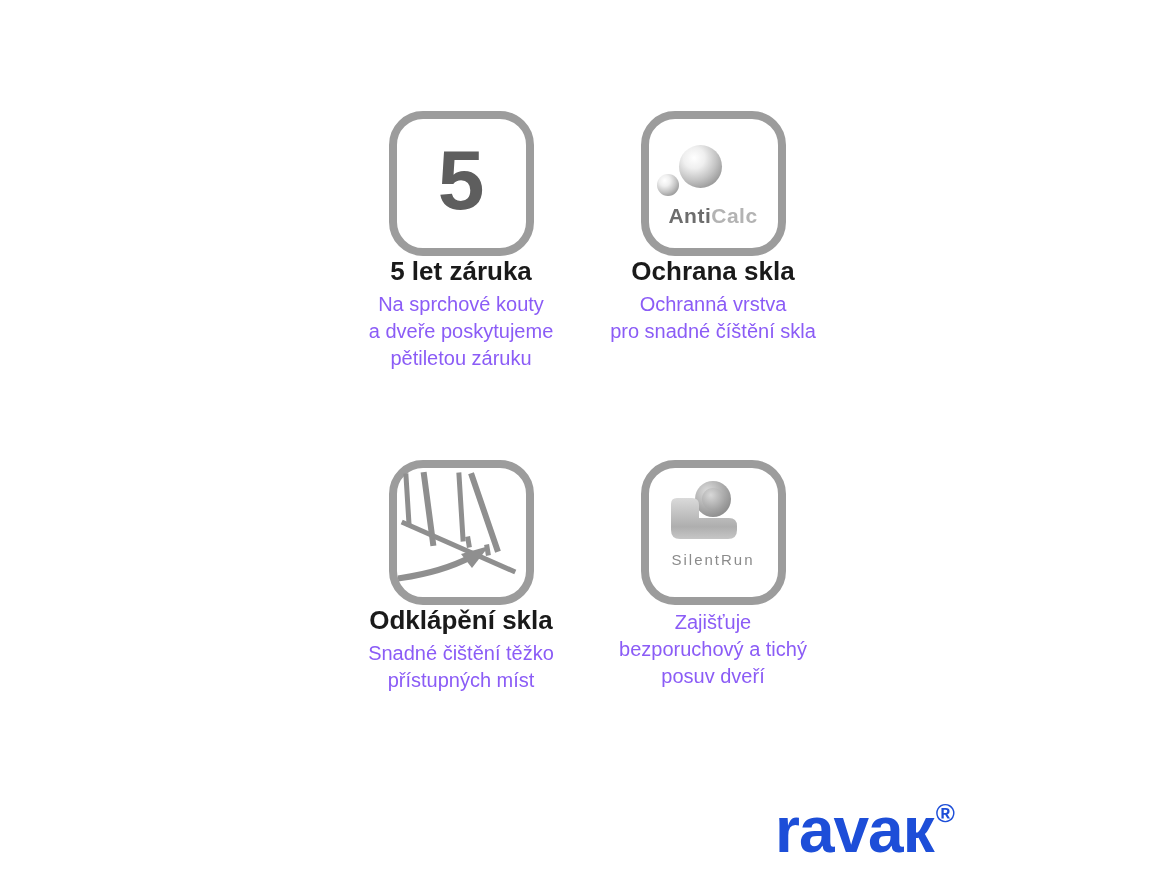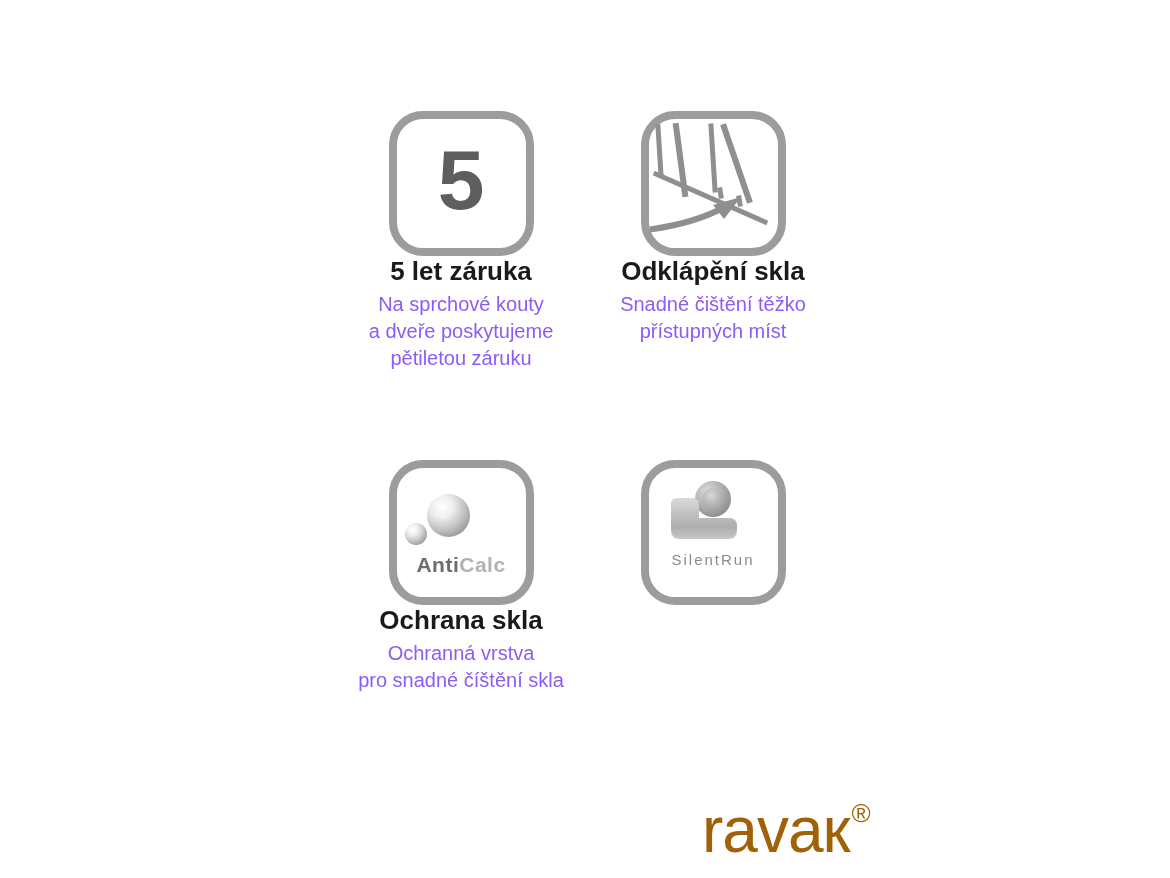--- a/index.html
+++ b/index.html
@@ -48,23 +48,23 @@
   .feature-title {
     font-size:26px; font-weight:bold; color:#1a1a1a;
     white-space:nowrap; line-height:1.2;
   }
   .feature-subtitle {
     margin-top:4px;
     font-size:20px; line-height:27px; color:#8b5cf6;
     text-align:center; white-space:pre-line; width:max-content;
   }
   .brand {
-    position:absolute; left:702px; top:798px;
-    font-size:64px; font-weight:normal; line-height:1;
-    letter-spacing:-1px; color:#a16207;
+    position:absolute; left:775px; top:798px;
+    font-size:64px; font-weight:bold; line-height:1;
+    letter-spacing:-1px; color:#1d4ed8;
     white-space:nowrap;
   }
   .brand .reg {
     font-size:26px; letter-spacing:0;
     position:relative; top:-30px; margin-left:2px;
   }
   svg { display:block; }
 </style>
 </head>
 <body>
@@ -76,50 +76,50 @@
       <span class="badge-number">5</span>
     </div>
     <div class="feature-title">5 let záruka</div>
     <div class="feature-subtitle">Na sprchové kouty
 a dveře poskytujeme
 pětiletou záruku</div>
   </div>
 
   <div class="feature">
     <div class="icon-box">
+      <span class="bubble bubble-large"></span>
+      <span class="bubble bubble-small"></span>
+      <span class="icon-caption anticalc-caption">
+        <span class="anti">Anti</span><span class="calc">Calc</span>
+      </span>
+    </div>
+    <div class="feature-title">Ochrana skla</div>
+    <div class="feature-subtitle">Ochranná vrstva
+pro snadné číštění skla</div>
+  </div>
+
+  <div class="feature">
+    <div class="icon-box">
       <svg width="129" height="129" viewBox="0 0 129 129">
         <g stroke="#8f8f8f" fill="none" stroke-linecap="square">
           <line x1="9" y1="8" x2="12" y2="56" stroke-width="5"></line>
           <line x1="27" y1="7" x2="36" y2="75" stroke-width="6"></line>
           <line x1="62" y1="7" x2="66" y2="71" stroke-width="5"></line>
           <line x1="75" y1="8" x2="100" y2="81" stroke-width="6"></line>
           <line x1="7" y1="55" x2="116" y2="103" stroke-width="5"></line>
           <line x1="71" y1="71" x2="72" y2="77" stroke-width="5"></line>
           <line x1="90" y1="79" x2="91" y2="85" stroke-width="5"></line>
           <path d="M 4 110 Q 45 104 74 89" stroke-width="6"></path>
         </g>
         <polygon points="92,78 64,86 75,100" fill="#8f8f8f"></polygon>
       </svg>
     </div>
     <div class="feature-title">Odklápění skla</div>
     <div class="feature-subtitle">Snadné čištění těžko
 přístupných míst</div>
-  </div>
-
-  <div class="feature">
-    <div class="icon-box">
-      <span class="bubble bubble-large"></span>
-      <span class="bubble bubble-small"></span>
-      <span class="icon-caption anticalc-caption">
-        <span class="anti">Anti</span><span class="calc">Calc</span>
-      </span>
-    </div>
-    <div class="feature-title">Ochrana skla</div>
-    <div class="feature-subtitle">Ochranná vrstva
-pro snadné číštění skla</div>
   </div>
 
   <div class="feature">
     <div class="icon-box">
       <svg width="129" height="129" viewBox="0 0 129 129">
         <defs>
           <radialGradient id="wheelOuter" cx="35%" cy="30%" r="80%">
             <stop offset="0%" stop-color="#dedede"></stop>
             <stop offset="55%" stop-color="#adadad"></stop>
             <stop offset="100%" stop-color="#878787"></stop>
@@ -134,17 +134,20 @@
             <stop offset="100%" stop-color="#c6c6c6"></stop>
           </linearGradient>
         </defs>
         <circle cx="64" cy="31" r="18" fill="url(#wheelOuter)"></circle>
         <circle cx="64" cy="31" r="11" fill="url(#wheelInner)"></circle>
         <path d="M 28 30 L 43 30 Q 50 30 50 37 L 50 50 L 80 50 Q 88 50 88 58
                  L 88 62 Q 88 71 79 71 L 31 71 Q 22 71 22 62 L 22 36 Q 22 30 28 30 Z" fill="url(#bracketGrad)"></path>
       </svg>
       <span class="icon-caption silent-caption">SilentRun</span>
     </div>
+    <div class="feature-subtitle">Zajišťuje
+bezporuchový a tichý
+posuv dveří</div>
   </div>
 
 </div>
 
 <div class="brand"><span>ravaк</span><span class="reg">®</span></div>
 
 </body></html>

